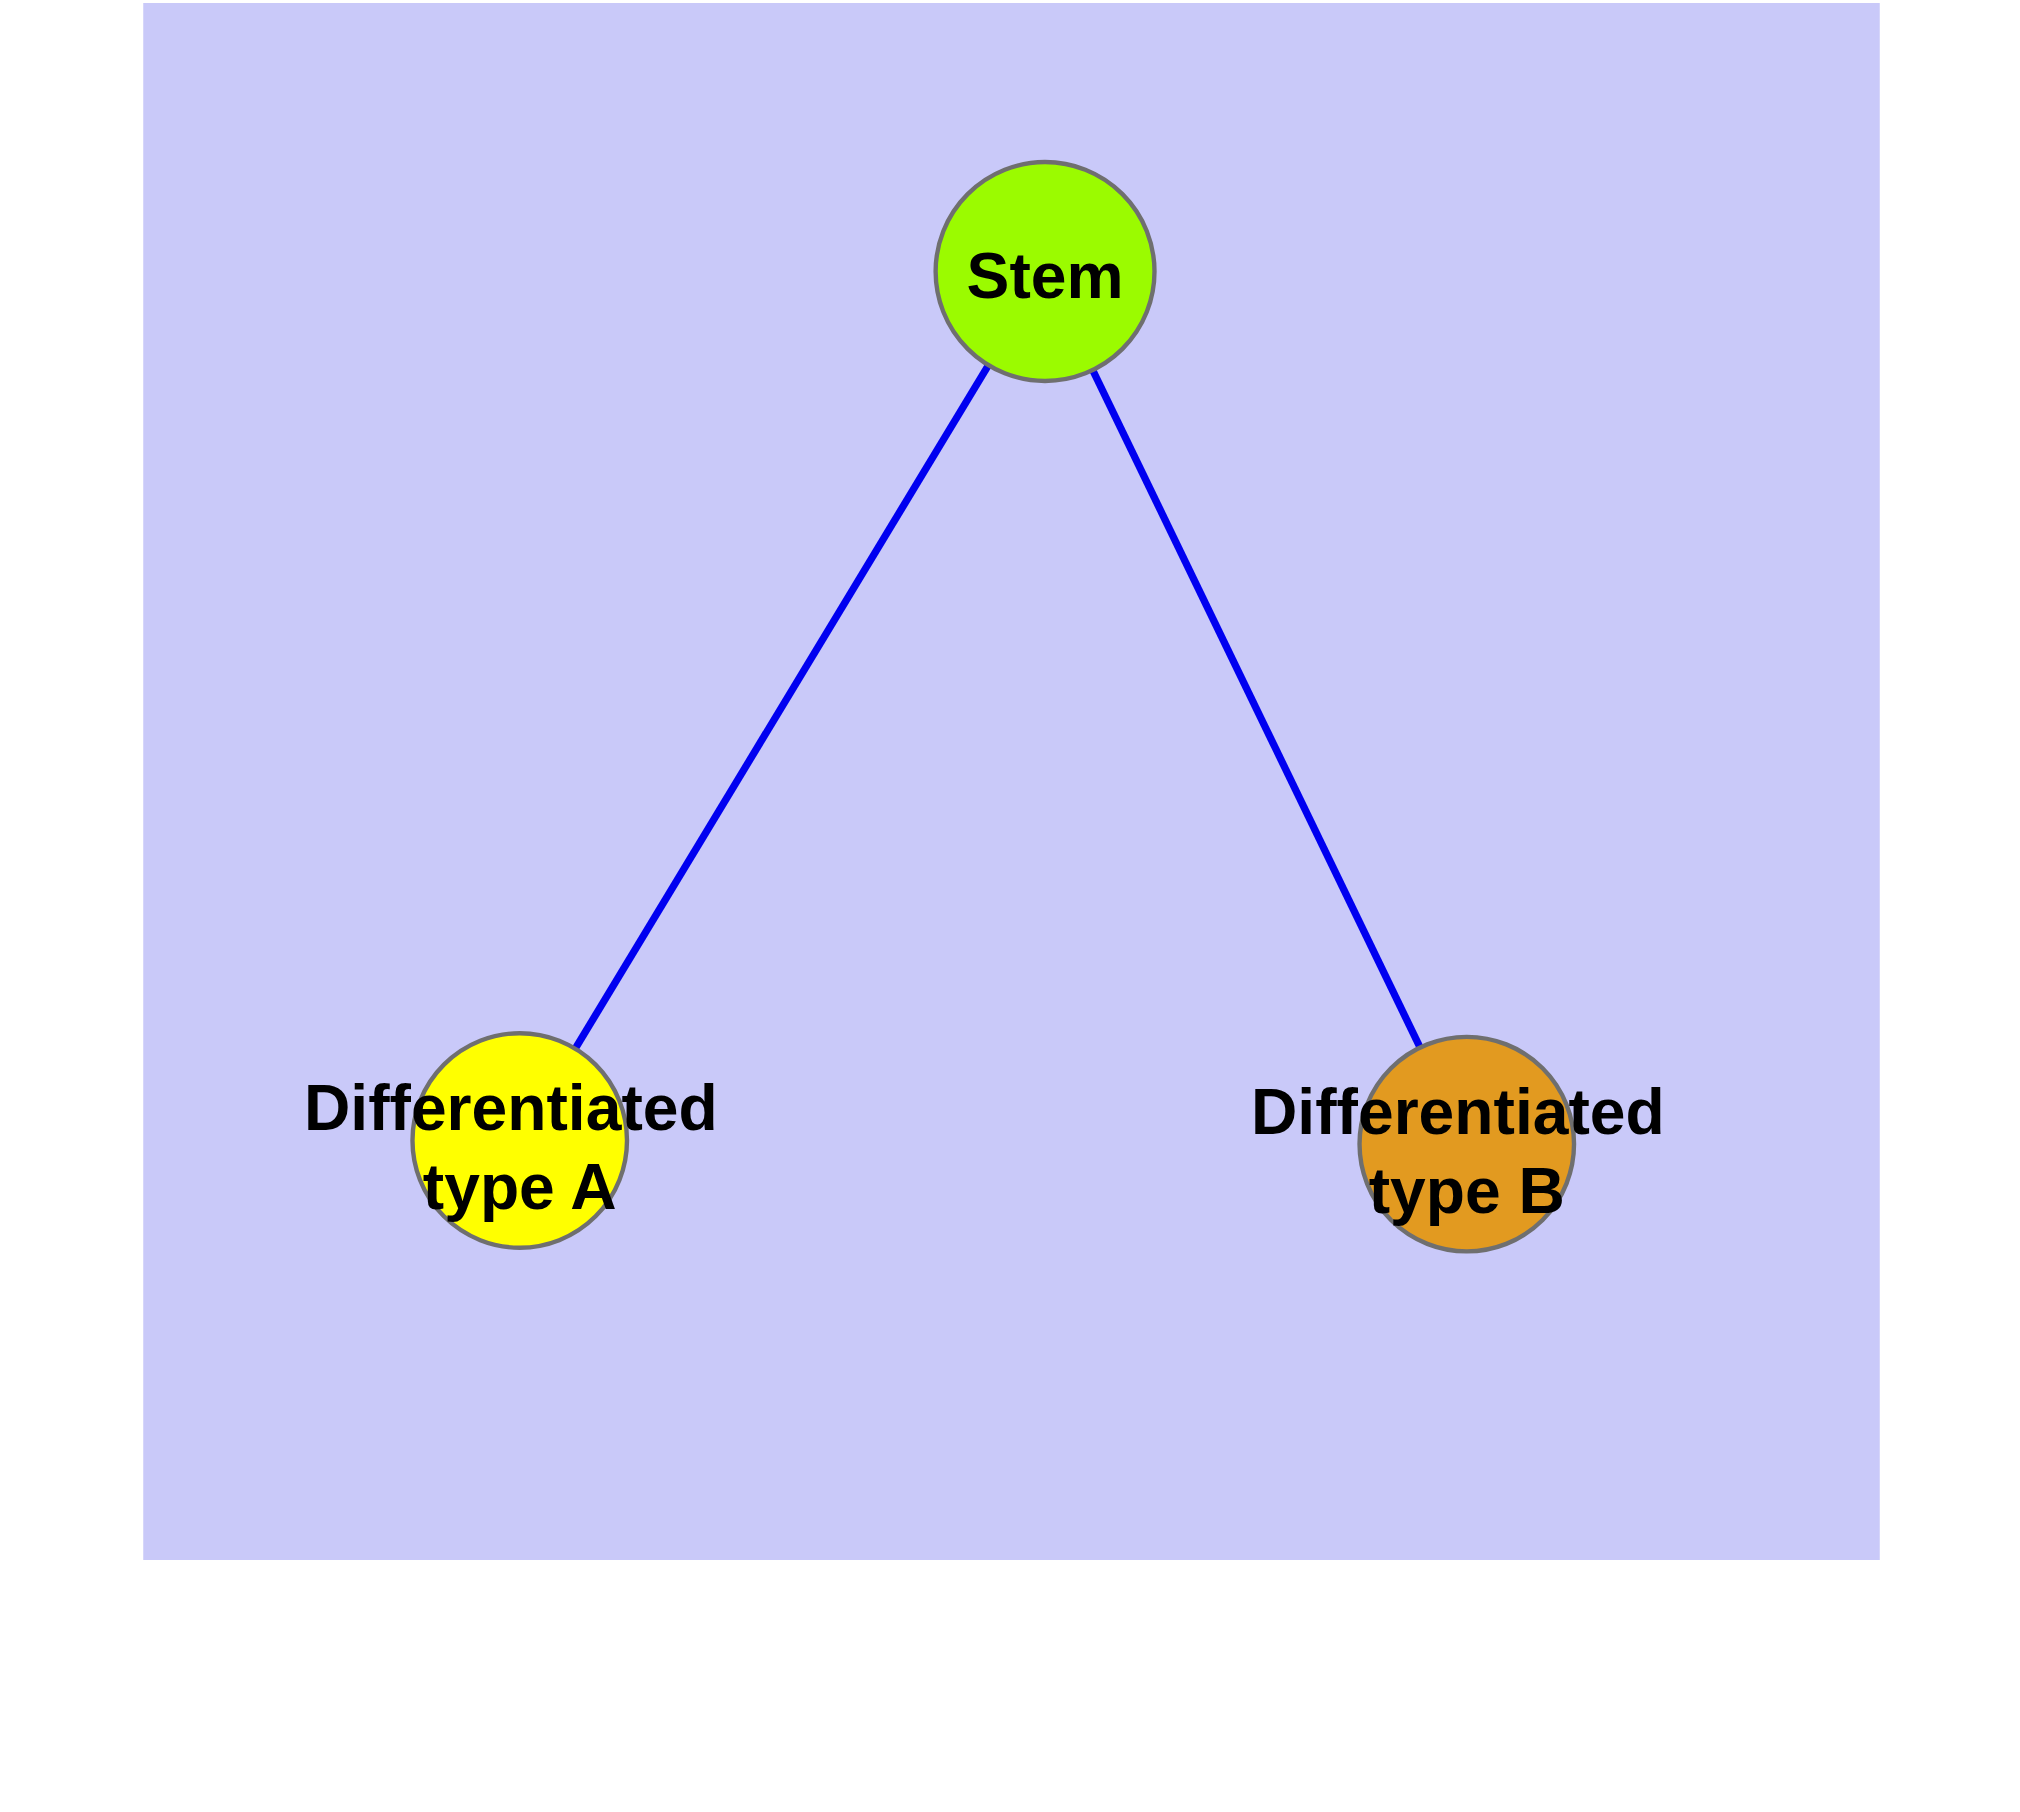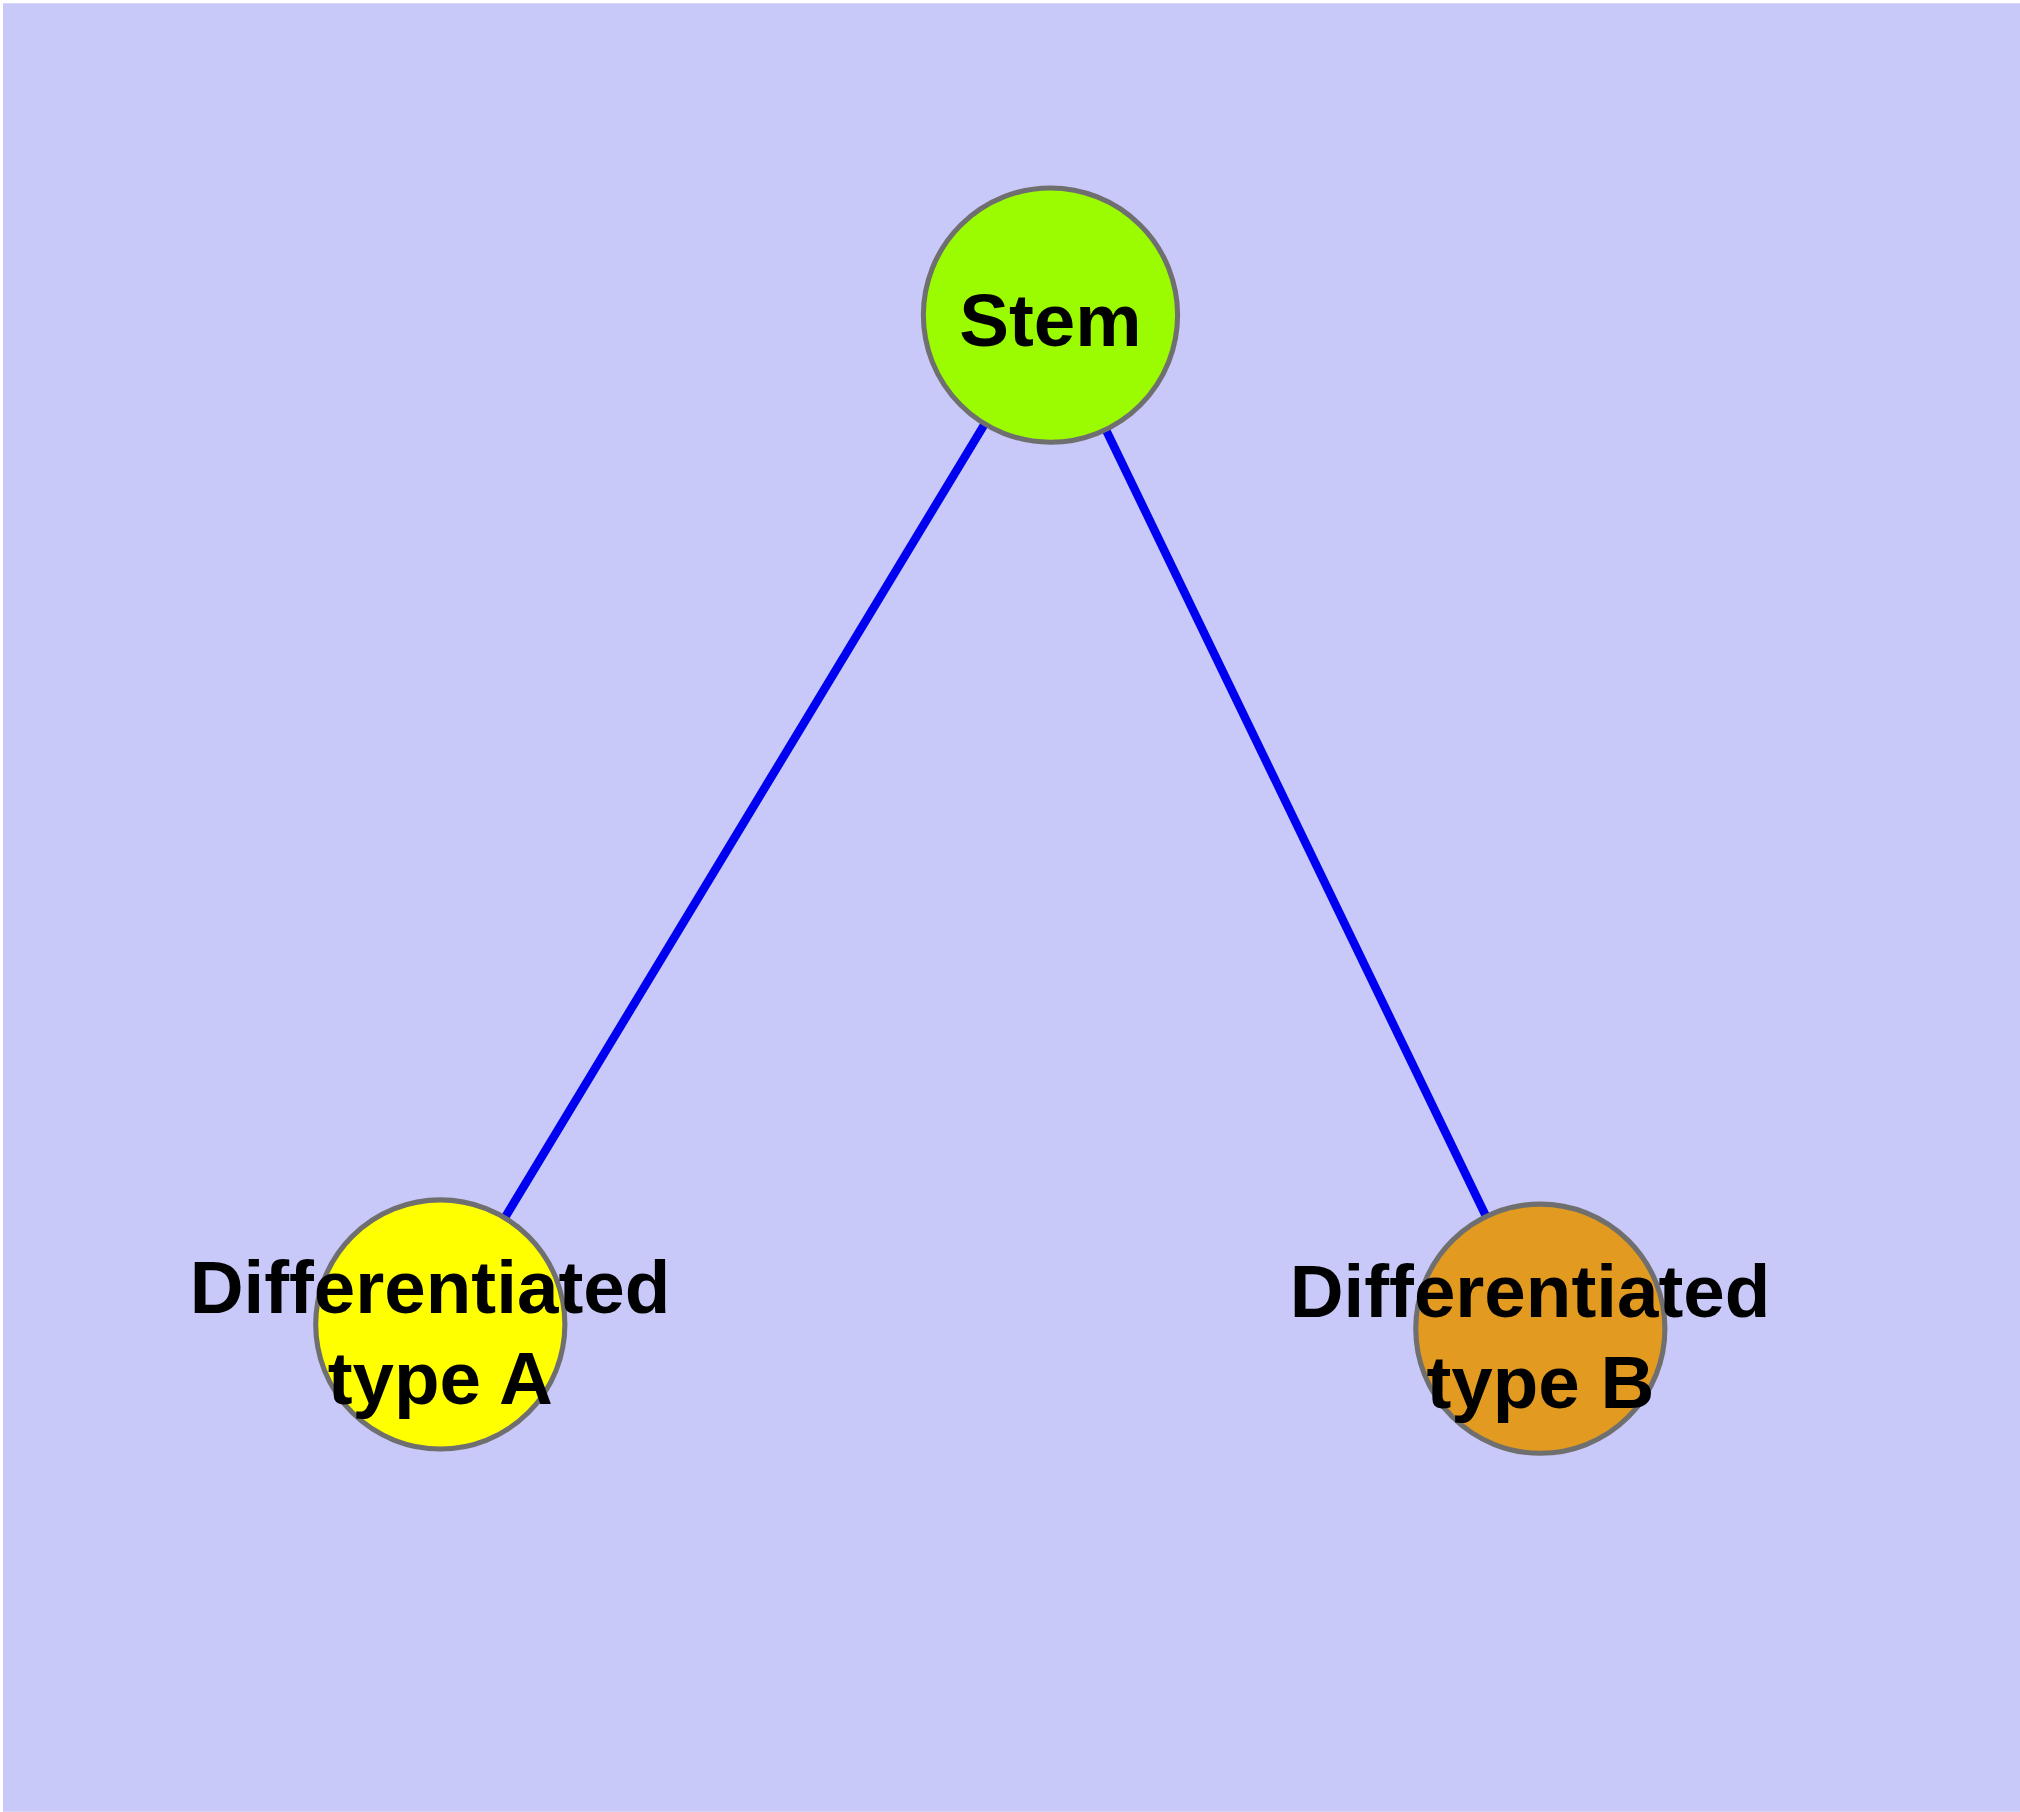--- a/index.html
+++ b/index.html
@@ -8,21 +8,21 @@
     background: #ffffff;
     width: 2021px;
     height: 1812px;
     overflow: hidden;
   }
   .canvas {
     position: absolute;
     top: 3.4px;
     left: 3.4px;
     width: 2017px;
-    height: 1809px;
+    height: 1557px;
     border-radius: 12px;
   }
   svg {
     display: block;
     width: 100%;
     height: 100%;
   }
   .edge {
     stroke-width: 10;
     fill: none;

